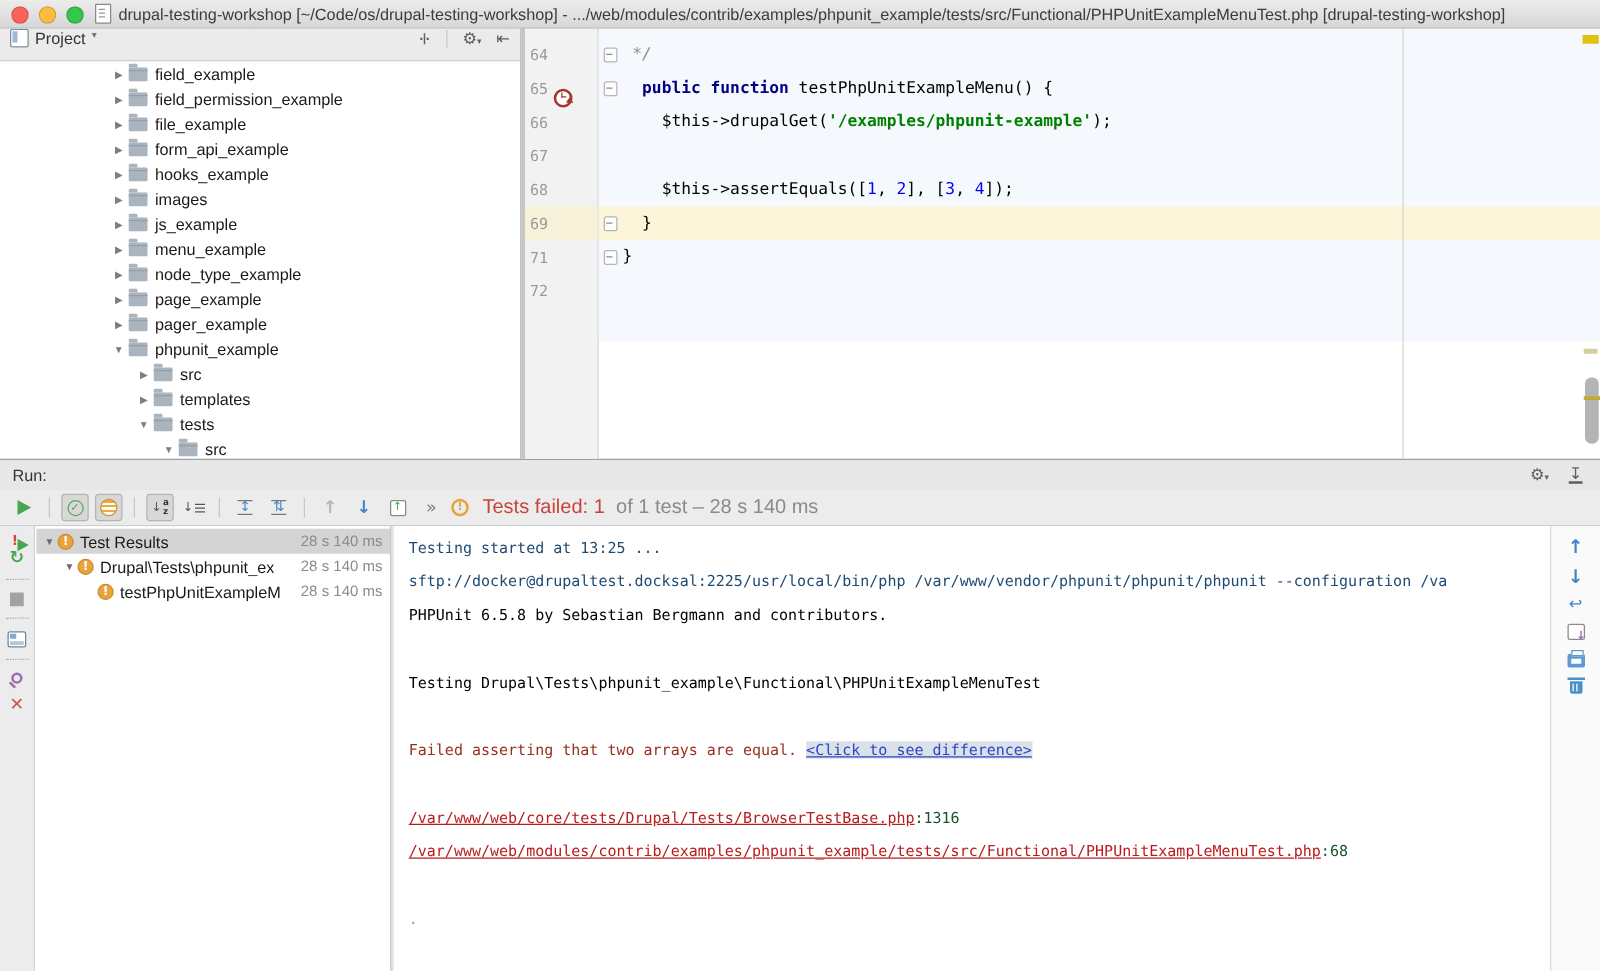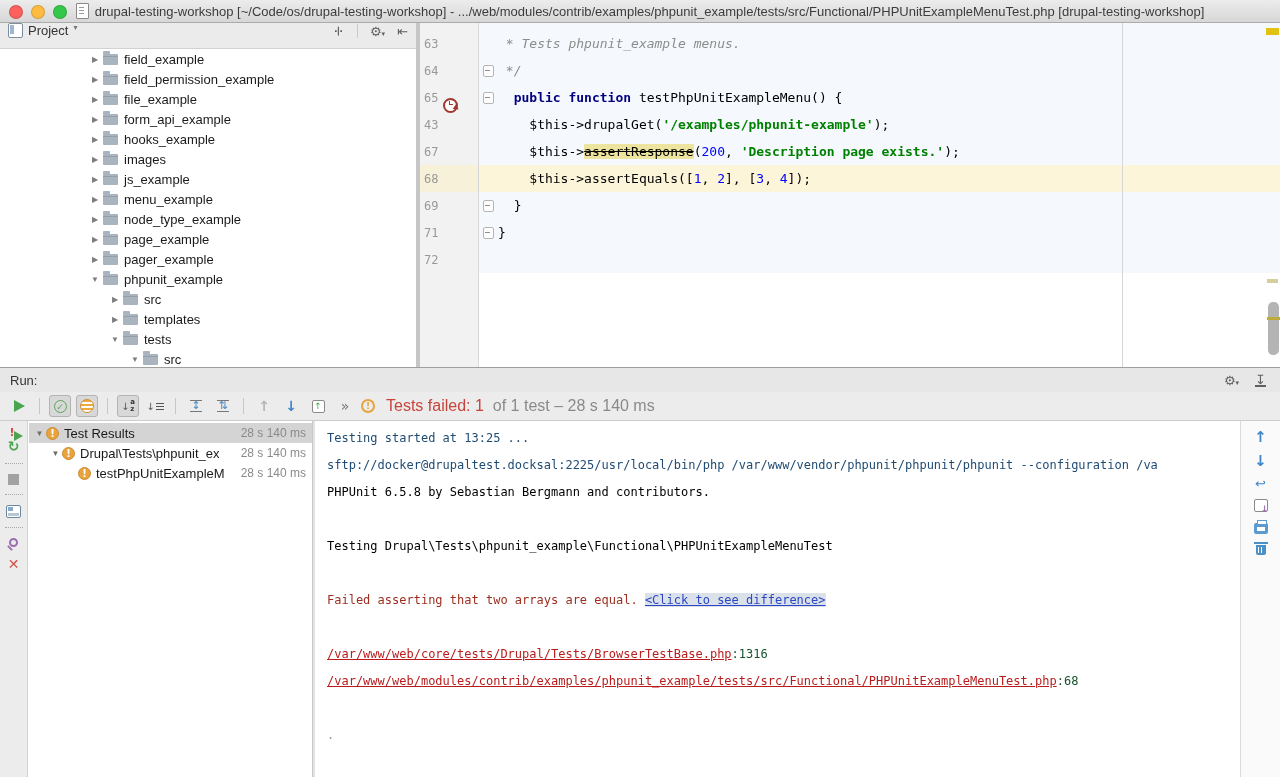--- a/index.html
+++ b/index.html
@@ -257,47 +257,41 @@
 
 <div class="editor">
   <div class="ed-gutter">
       <div class="gut-cur"></div>
     </div>
   <div class="ed-bg"></div>
   <div class="ed-curline"></div>
   <div class="ed-guide"></div>
   <div class="ed-rows">
       <div class="ed-row">
-        <span class="gcell">63</span>
-        <span class="fcell"></span>
-        <span class="ccell"><span class="tok-cmt"> * Tests phpunit_example menus.</span></span>
-      </div>
-      <div class="ed-row">
         <span class="gcell">64</span>
         <span class="fcell">
           <span class="fold-mark"></span>
         </span>
         <span class="ccell"><span class="tok-cmt"> */</span></span>
       </div>
       <div class="ed-row">
         <span class="gcell">65<span class="gut-fail"></span><span class="gut-fail-arrow"></span></span>
         <span class="fcell">
           <span class="fold-mark"></span>
         </span>
         <span class="ccell"><span class="tok-kw">  public function </span><span class="tok-plain">testPhpUnitExampleMenu() {</span></span>
       </div>
       <div class="ed-row">
-        <span class="gcell">43</span>
+        <span class="gcell">66</span>
         <span class="fcell"></span>
         <span class="ccell"><span class="tok-plain">    $this-&gt;drupalGet(</span><span class="tok-str">'/examples/phpunit-example'</span><span class="tok-plain">);</span></span>
       </div>
       <div class="ed-row">
         <span class="gcell">67</span>
         <span class="fcell"></span>
-        <span class="ccell"><span class="tok-plain">    $this-&gt;</span><span class="tok-dep">assertResponse</span><span class="tok-plain">(</span><span class="tok-num">200</span><span class="tok-plain">, </span><span class="tok-str">'Description page exists.'</span><span class="tok-plain">);</span></span>
       </div>
       <div class="ed-row">
         <span class="gcell">68</span>
         <span class="fcell"></span>
         <span class="ccell"><span class="tok-plain">    $this-&gt;assertEquals([</span><span class="tok-num">1</span><span class="tok-plain">, </span><span class="tok-num">2</span><span class="tok-plain">], [</span><span class="tok-num">3</span><span class="tok-plain">, </span><span class="tok-num">4</span><span class="tok-plain">]);</span></span>
       </div>
       <div class="ed-row">
         <span class="gcell">69</span>
         <span class="fcell">
           <span class="fold-mark"></span>

